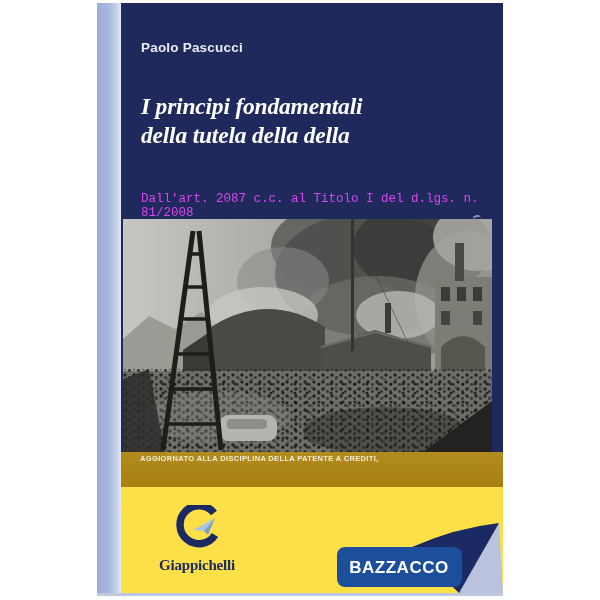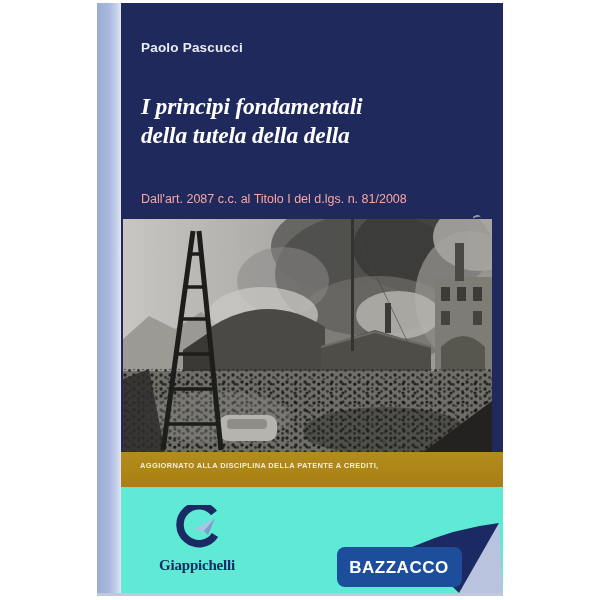--- a/index.html
+++ b/index.html
@@ -9,35 +9,35 @@
   .spine{position:absolute;left:0;top:0;width:24px;height:100%;
          background:linear-gradient(90deg,#9cadd6 0%,#a9b8de 50%,#c6d1ea 82%,#e4e9f5 100%);}
   .front{position:absolute;left:24px;top:0;right:0;bottom:0;background:#20295c;padding-left:36px;}
   .book-bottom-edge{position:absolute;left:0;bottom:-3px;width:100%;height:3px;background:#c0c8e0;}
 
   .author{position:absolute;left:20px;top:37px;color:#e9ebf3;
           font-size:13.5px;font-weight:600;letter-spacing:.2px;}
   .title{position:absolute;left:20px;top:89px;color:#ffffff;
          font-family:"Liberation Serif",serif;font-weight:bold;
          font-size:23.5px;line-height:28.5px;letter-spacing:-.2px;font-style:italic;}
-  .subtitle{position:absolute;left:20px;top:189px;color:#fca5a5;
-            font-family:Liberation Sans, sans-serif;font-size:12.5px;}
+  .subtitle{position:absolute;left:20px;top:189px;color:#d946ef;
+            font-family:Liberation Mono, monospace;font-size:12.5px;}
 
   .photo{position:absolute;left:2px;top:216px;width:369px;height:233px;background:#b7b6b2;}
   .photo svg{display:block;}
   .wm{position:absolute;left:352px;top:212px;width:8px;height:5px;
       border-top:2px solid #b9c0d6;border-radius:50%;opacity:.75;transform:rotate(-12deg);}
 
   .goldband{position:absolute;left:0;top:449px;width:100%;height:35px;
             background:linear-gradient(180deg,#b28c1e 0%,#a87f12 100%);}
   .goldband .bl{margin-left:19px;color:#f2ecd9;font-weight:bold;
                 font-size:7.5px;line-height:11.5px;letter-spacing:.35px;}
-  .goldband .bl:first-child{margin-top:8px;}
+  .goldband .bl:first-child{margin-top:1px;}
 
-  .whiteband{position:absolute;left:0;top:484px;bottom:0;width:100%;background:#5eead4;}
+  .whiteband{position:absolute;left:0;top:484px;bottom:0;width:100%;background:#fde047;}
   .logo{position:absolute;left:21px;top:18px;width:110px;text-align:center;}
   .logo .publisher{margin-top:2px;color:#1b2a63;font-family:"Liberation Serif",serif;
                    font-weight:bold;font-size:15px;letter-spacing:-.2px;}
   .badge{position:absolute;right:0;bottom:0;width:176px;height:78px;}
 </style>
 </head>
 <body>
 
 <div class="stage">
   <div class="book">

